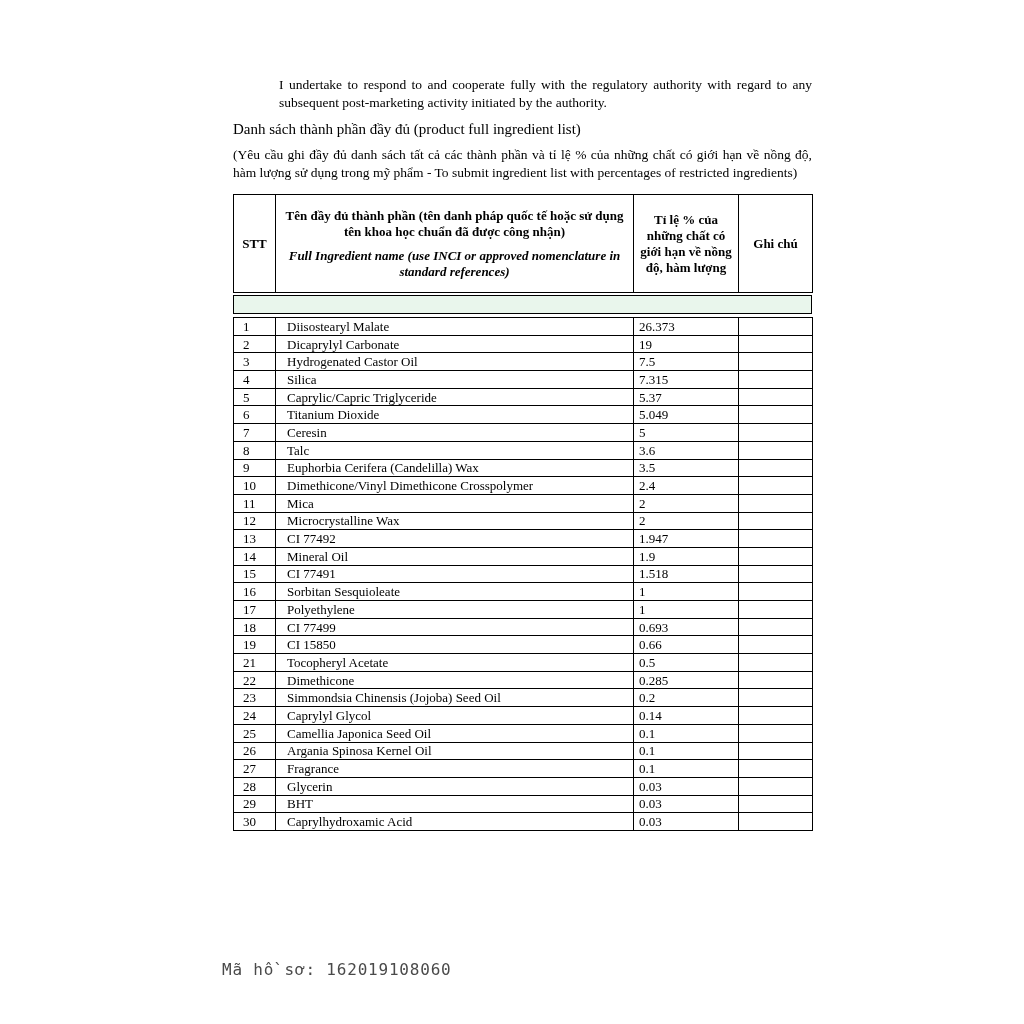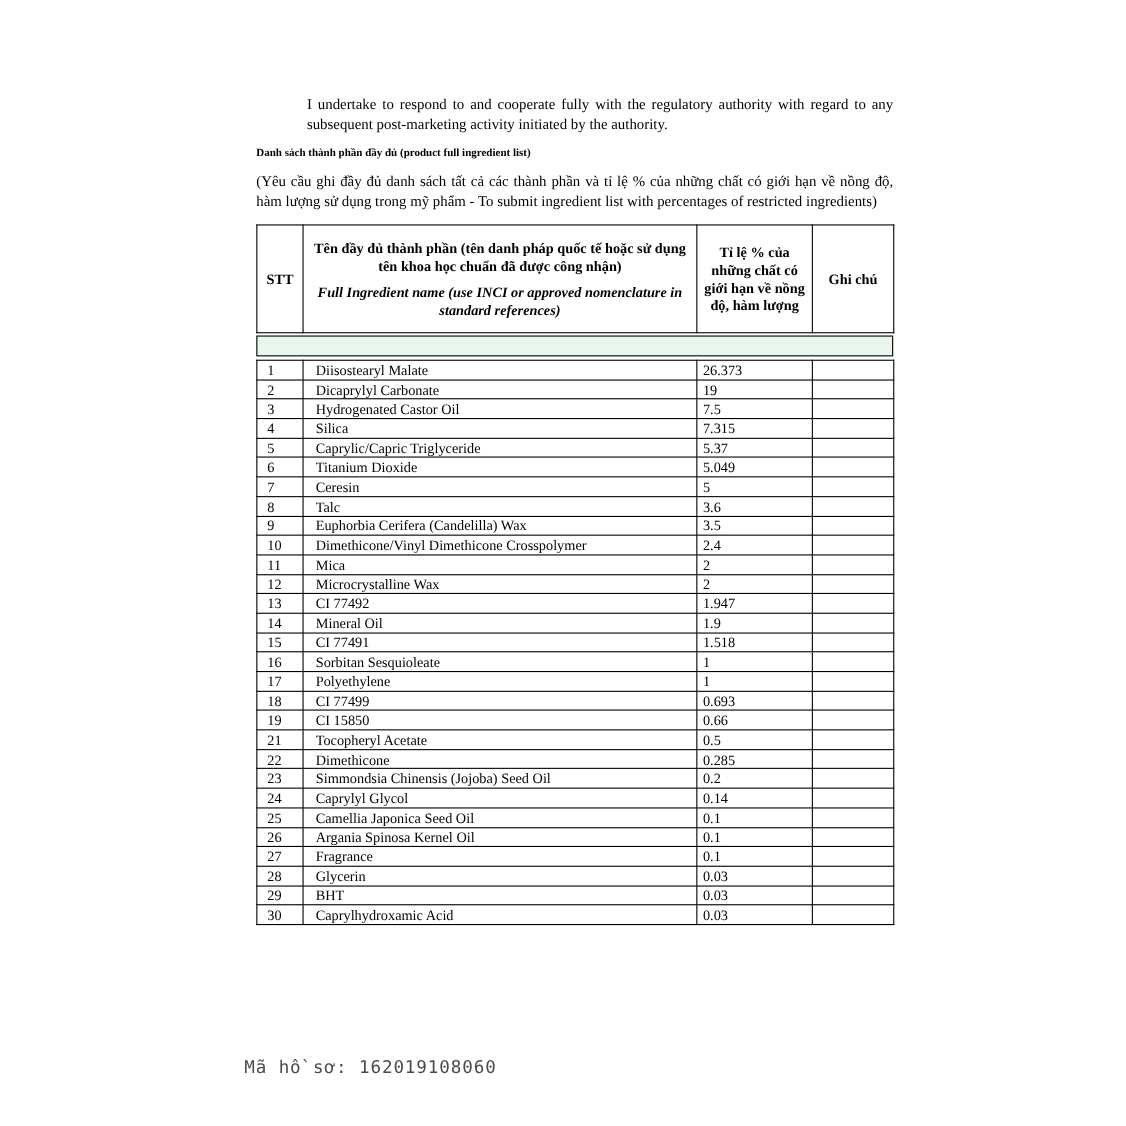--- a/index.html
+++ b/index.html
@@ -10,29 +10,29 @@
     font-family:"Liberation Serif","DejaVu Serif",serif;
     color:#000;
     overflow:hidden;
   }
   .content{
     position:absolute;
     left:233px;top:68px;
     width:579px;
   }
   .undertaking{
-    margin:18px 0 0 46px;
+    margin:8px 0 0 46px;
     text-align:justify;
     font-size:13.5px;
     line-height:18px;
   }
   .section-heading{
     margin:9px 0 0 0;
-    font-size:10px;
-    font-weight:bold;
+    font-size:15px;
+    font-weight:normal;
     line-height:17px;
   }
   .section-note{
     margin:8px 0 0 0;
     text-align:justify;
     font-size:13.5px;
     line-height:17.5px;
   }
   table{border-collapse:collapse;table-layout:fixed;width:579px;}
   .header-table{margin-top:13px;}

